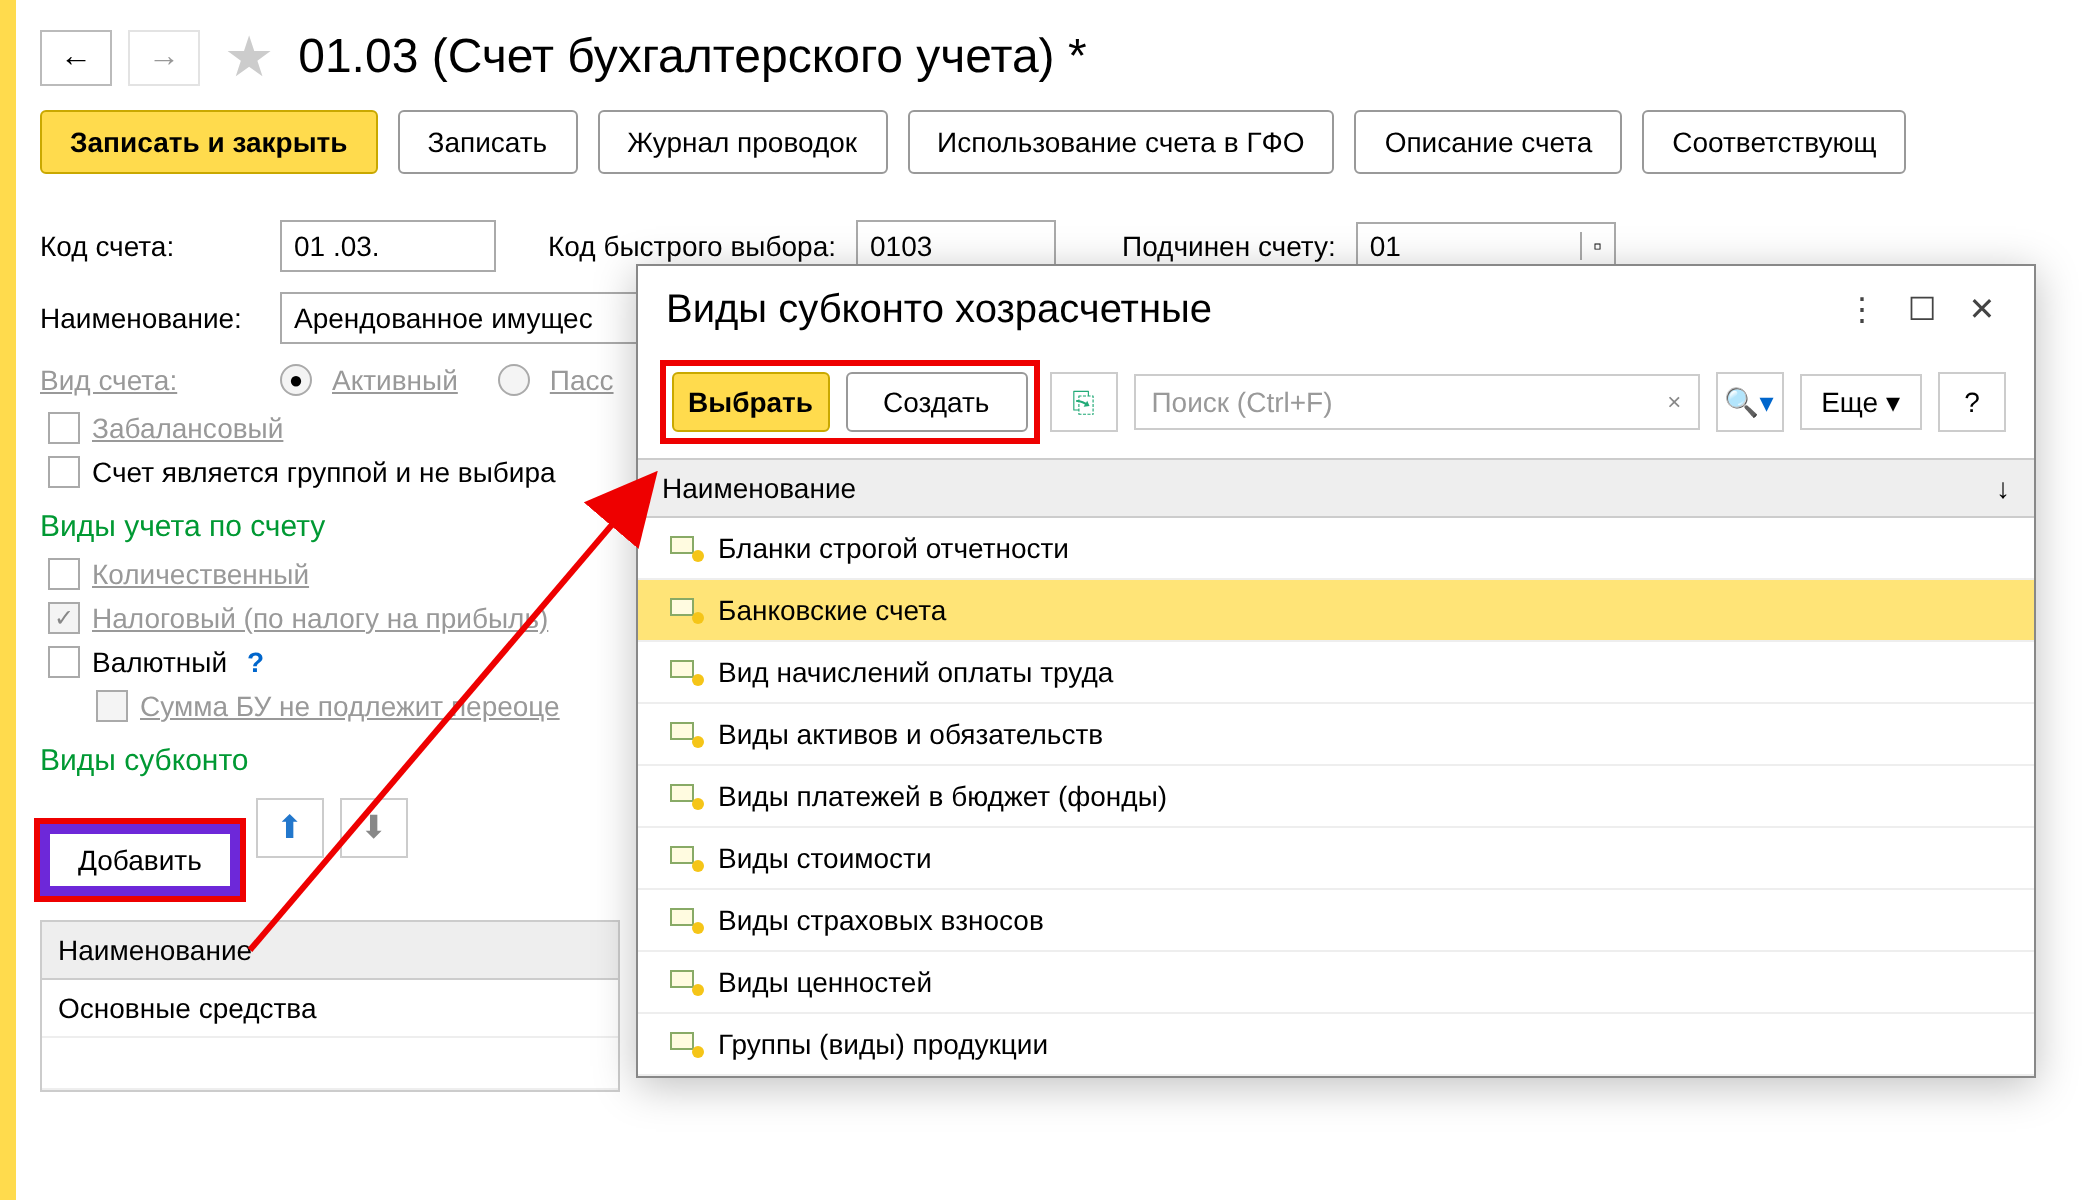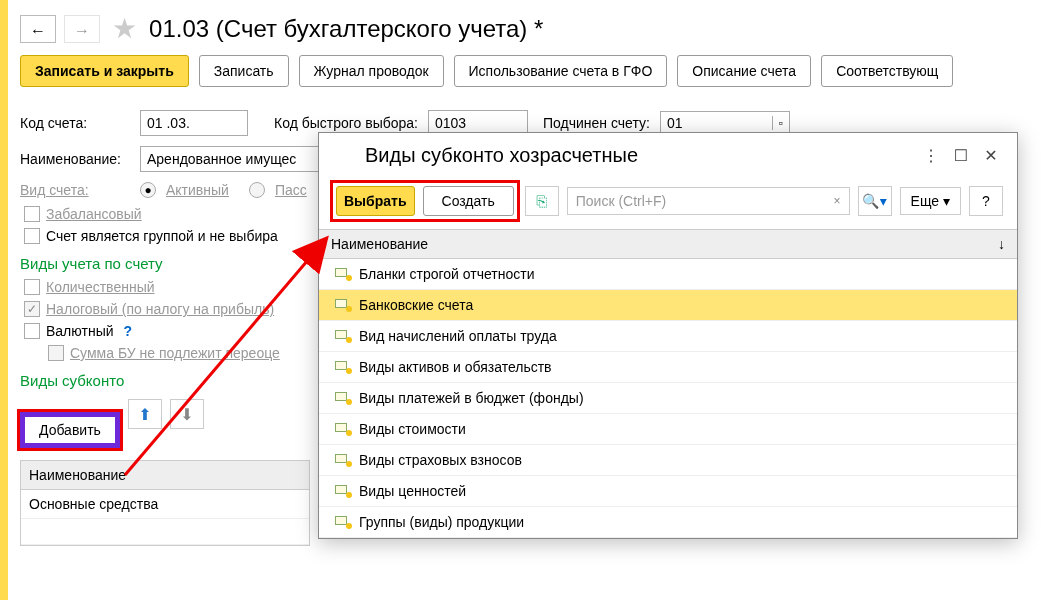--- a/index.html
+++ b/index.html
@@ -34,21 +34,21 @@
 .add-row { display: flex; gap: 8px; padding: 6px 0; }
 .add-btn { border: 5px solid #6d28d9; background: #fff; padding: 5px 14px; font-size: 14px; cursor: pointer; margin-top: 13px; }
 .arrow-btn { width: 34px; height: 30px; border: 1px solid #ccc; background: #fff; display: flex; align-items: center; justify-content: center; font-size: 16px; cursor: pointer; }
 
 .table { border: 1px solid #ccc; margin-top: 6px; }
 .table-header { background: #eee; padding: 6px 8px; border-bottom: 1px solid #ccc; }
 .table-row { padding: 6px 8px; border-bottom: 1px solid #eee; }
 
 
 .dialog { position: absolute; top: 132px; left: 318px; width: 700px; background: #fff; border: 1px solid #888; box-shadow: 0 4px 20px rgba(0,0,0,0.25); }
-.dialog-header { display: flex; align-items: center; padding: 10px 14px; margin-left: 32px; }
+.dialog-header { display: flex; align-items: center; padding: 10px 14px; }
 .dialog-title { font-size: 20px; flex: 1; }
 .dlg-icon { width: 24px; height: 24px; display: flex; align-items: center; justify-content: center; font-size: 16px; color: #444; cursor: pointer; margin-left: 6px; }
 .dialog-toolbar { display: flex; align-items: center; gap: 8px; padding: 6px 14px 10px 14px; }
 .search-input { flex: 1; border: 1px solid #ccc; padding: 5px 8px; font-size: 14px; color: #999; display: flex; align-items: center; justify-content: space-between; }
 .clear-x { color: #888; font-size: 12px; cursor: pointer; }
 .icon-btn { width: 34px; height: 30px; border: 1px solid #ccc; background: #fff; display: flex; align-items: center; justify-content: center; cursor: pointer; font-size: 14px; }
 .more-btn { border: 1px solid #ccc; background: #fff; padding: 5px 10px; cursor: pointer; font-size: 14px; }
 .list-header { background: #eee; display: flex; align-items: center; padding: 6px 12px; border-top: 1px solid #ccc; border-bottom: 1px solid #ccc; }
 .list-header span:first-child { flex: 1; }
 .list-body { }
@@ -82,21 +82,21 @@
     <button class="btn">Использование счета в ГФО</button>
     <button class="btn">Описание счета</button>
     <button class="btn">Соответствующ</button>
   </div>
 
   <div class="form-row">
     <span class="label" style="width:110px">Код счета:</span>
     <input class="input" style="width: 108px;" value="01 .03.">
     <span class="label" style="margin-left:16px">Код быстрого выбора:</span>
     <input class="input" style="width: 100px;" value="0103">
-    <span class="label" style="margin-left:5px">Подчинен счету:</span>
+    <span class="label" style="margin-left:23px">Подчинен счету:</span>
     <span class="input-box" style="width:130px">
       <span>01</span>
       <span style="flex:1"></span>
       <span class="subbtn">▫</span>
     </span>
   </div>
 
   <div class="form-row">
     <span class="label" style="width:110px">Наименование:</span>
     <input class="input" style="width: 190px;" value="Арендованное имущес">

